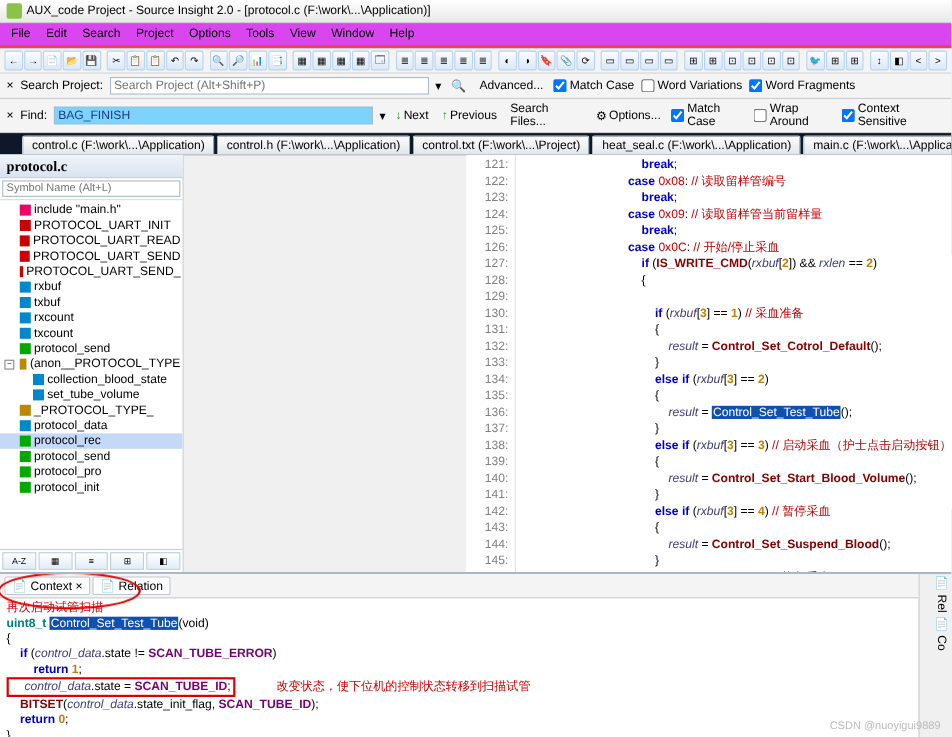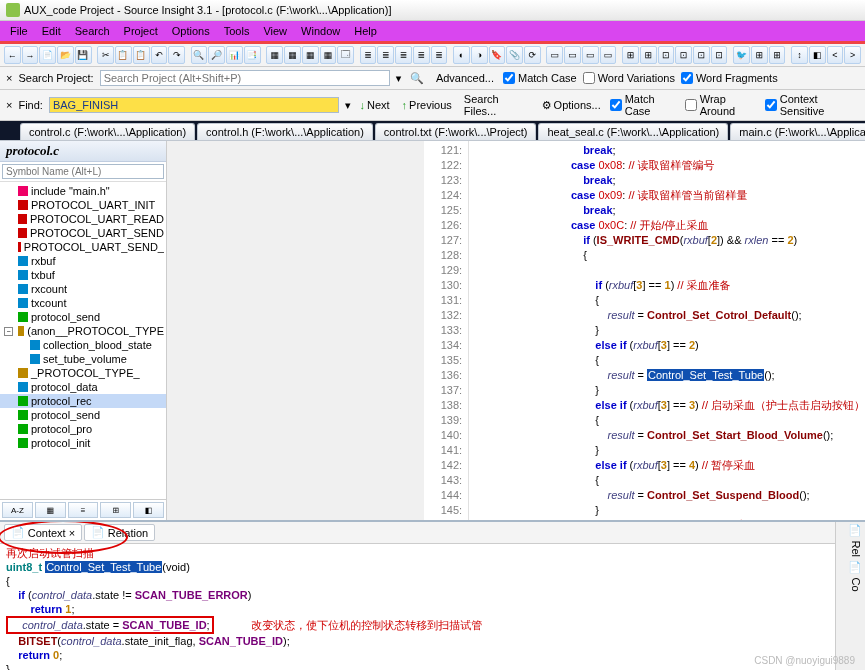--- a/index.html
+++ b/index.html
@@ -7,31 +7,31 @@
 .titlebar { background: linear-gradient(#fff,#e8e8e8); padding: 3px 6px; border-bottom: 1px solid #ccc; font-size: 11px; display: flex; align-items: center; gap: 4px; }
 .titlebar .icon { width: 14px; height: 14px; background: #8bc34a; border-radius: 2px; }
 .menubar { background: #d946ef; padding: 2px 4px; border-bottom: 3px solid #ef4444; display: flex; gap: 2px; }
 .menubar span { padding: 2px 6px; cursor: default; }
 .toolbar { background: #f4f4f4; padding: 2px 4px; border-bottom: 1px solid #ccc; display: flex; gap: 1px; flex-wrap: nowrap; overflow: hidden; }
 .tbtn { width: 18px; height: 18px; background: linear-gradient(#fafcff,#dbe8f7); border: 1px solid #b7d1ee; border-radius: 2px; display:inline-flex; align-items:center; justify-content:center; font-size:9px; }
 .tsep { width: 4px; }
 .searchbar, .findbar { background: #f4f4f4; padding: 3px 6px; border-bottom: 1px solid #ccc; display: flex; align-items: center; gap: 6px; }
 .searchbar input, .findbar input { flex: 0 0 auto; border: 1px solid #abc; padding: 1px 3px; font-size: 11px; background:#fff; }
 .searchbar input { width: 290px; }
-.findbar input { width: 290px; background: #fde047; color: #1a3a8a; }
+.findbar input { width: 290px; background: #7dd3fc; color: #1a3a8a; }
 .lbl { font-size: 11px; }
 .chk { display:flex; align-items:center; gap:3px; }
 .chk input { width:12px; height:12px; }
 .btn-small { display:flex; align-items:center; gap:2px; padding:0 3px; }
 .arrow-green { color: #2a9d2a; font-weight: bold; }
 .tabs { background: #0f172a; border-bottom: 1px solid #c0c7d0; display: flex; gap: 0; padding: 2px 20px 0; overflow:hidden;}
 .tab { background: linear-gradient(#fdfdfd,#e2e6ec); border: 1px solid #c0c7d0; border-bottom: none; padding: 2px 8px; font-size: 10px; border-radius: 3px 3px 0 0; margin-right: 2px; white-space: nowrap; display:flex; gap:4px; align-items:center;}
 .main { flex: 1; display: flex; overflow: hidden; }
 .sidebar { width: 167px; background: #fff; border-right: 1px solid #ccc; display: flex; flex-direction: column; }
-.sb-title { background: linear-gradient(#f0f4fa,#d9e3f0); padding: 2px 6px; border-bottom: 1px solid #c0cde0; font-weight: bold; font-style: italic; font-family: 'Times New Roman', serif; font-size:13px;}
+.sb-title { background: linear-gradient(#f0f4fa,#d9e3f0); padding: 2px 6px; border-bottom: 1px solid #c0cde0; font-weight: bold; font-family: 'Times New Roman', serif; font-size:13px;}
 .sb-search { padding: 2px; border-bottom: 1px solid #ddd; }
 .sb-search input { width: 100%; border: 1px solid #abc; padding: 1px 3px; font-size: 10px; color:#888; }
 .tree { flex:1; overflow: auto; padding: 2px 0; }
 .tree-item { padding: 1px 2px 1px 18px; font-size: 10px; white-space: nowrap; display:flex; align-items:center; gap:3px; position:relative;}
 .tree-item.l2 { padding-left: 30px; }
 .tree-item.sel { background: #c4d9f7; }
 .tree-item .ico { width:10px; height:10px; display:inline-block; }
 .ico-inc { background:#e06; } .ico-def { background:#c00; } .ico-var { background:#08c; } .ico-func{ background:#0a0;} .ico-struct{background:#b80;}
 .tree-item .exp { position:absolute; left:4px; width:9px; height:9px; border:1px solid #888; background:#fff; font-size:7px; line-height:7px; text-align:center; }
 .sb-bottom { border-top:1px solid #ccc; padding:2px; display:flex; gap:2px; }
@@ -60,21 +60,21 @@
 .watermark { position:fixed; bottom:4px; right:10px; color:#bbb; font-size:10px;}
 .sig { color:#707; font-weight:bold;}
 .typ { color:#008080; font-weight:bold;}
 .red-annot { color:#d00000; }
 </style>
 </head>
 <body>
 
 <div class="titlebar">
   <span class="icon"></span>
-  <span>AUX_code Project - Source Insight 3.1 - [protocol.c (F:\work\...\Application)]</span>
+  <span>AUX_code Project - Source Insight 2.0 - [protocol.c (F:\work\...\Application)]</span>
 </div>
 
 <div class="menubar" id="menubar">
     <span>File</span>
     <span>Edit</span>
     <span>Search</span>
     <span>Project</span>
     <span>Options</span>
     <span>Tools</span>
     <span>View</span>

